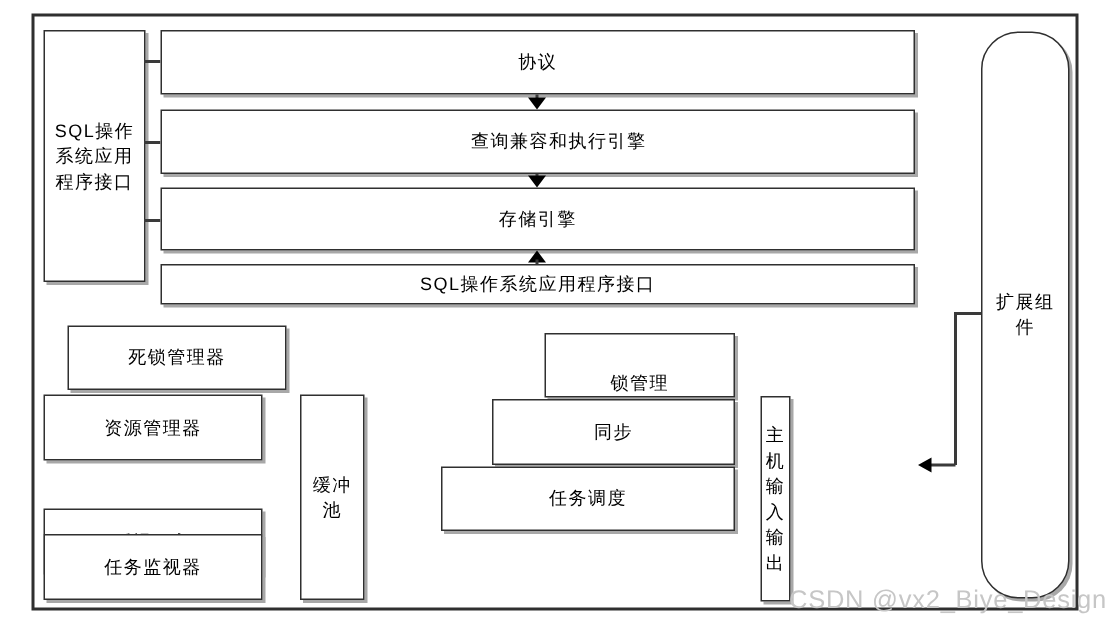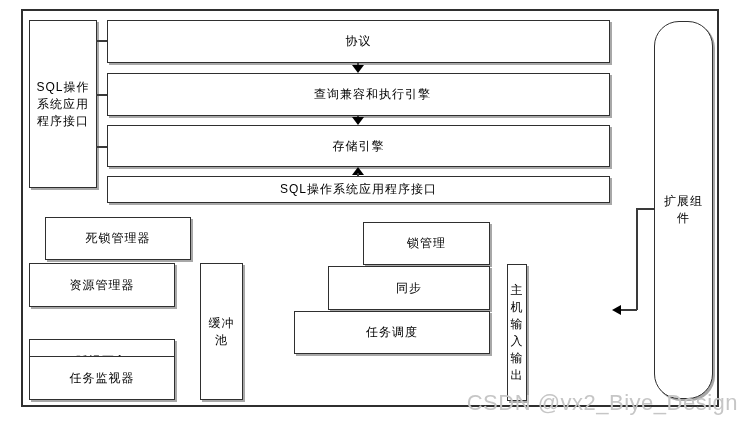--- a/index.html
+++ b/index.html
@@ -36,21 +36,21 @@
     border-left:6px solid transparent;border-right:6px solid transparent;
     border-bottom:8px solid #000;
   }
   .arrow-left{
     position:absolute;width:0;height:0;
     border-top:5px solid transparent;border-bottom:5px solid transparent;
     border-right:9px solid #000;
   }
   .watermark{
     position:absolute;top:390px;right:6px;
-    font-size:22px;letter-spacing:0.5px;
+    font-size:17px;letter-spacing:0.5px;
     color:#c6c6c6;z-index:9;white-space:nowrap;
   }
 </style>
 </head>
 <body>
 
 <div class="canvas">
 
   <div class="outer"></div>
 
@@ -94,21 +94,21 @@
     <span>延迟写入</span>
   </div>
   <div class="box" style="left:29px;top:356px;width:146px;height:44px;">
     <span>任务监视器</span>
   </div>
 
   <div class="box" style="left:200px;top:263px;width:43px;height:137px;">
     <span class="wrap">缓冲池</span>
   </div>
 
-  <div class="box" style="left:363px;top:222px;width:127px;height:43px;">
+  <div class="box" style="left:363px;top:222px;width:127px;height:43px;align-items:flex-end;">
     <span>锁管理</span>
   </div>
   <div class="box" style="left:328px;top:266px;width:162px;height:44px;">
     <span>同步</span>
   </div>
   <div class="box" style="left:294px;top:311px;width:196px;height:43px;">
     <span>任务调度</span>
   </div>
 
   <div class="box" style="left:507px;top:264px;width:20px;height:137px;">

